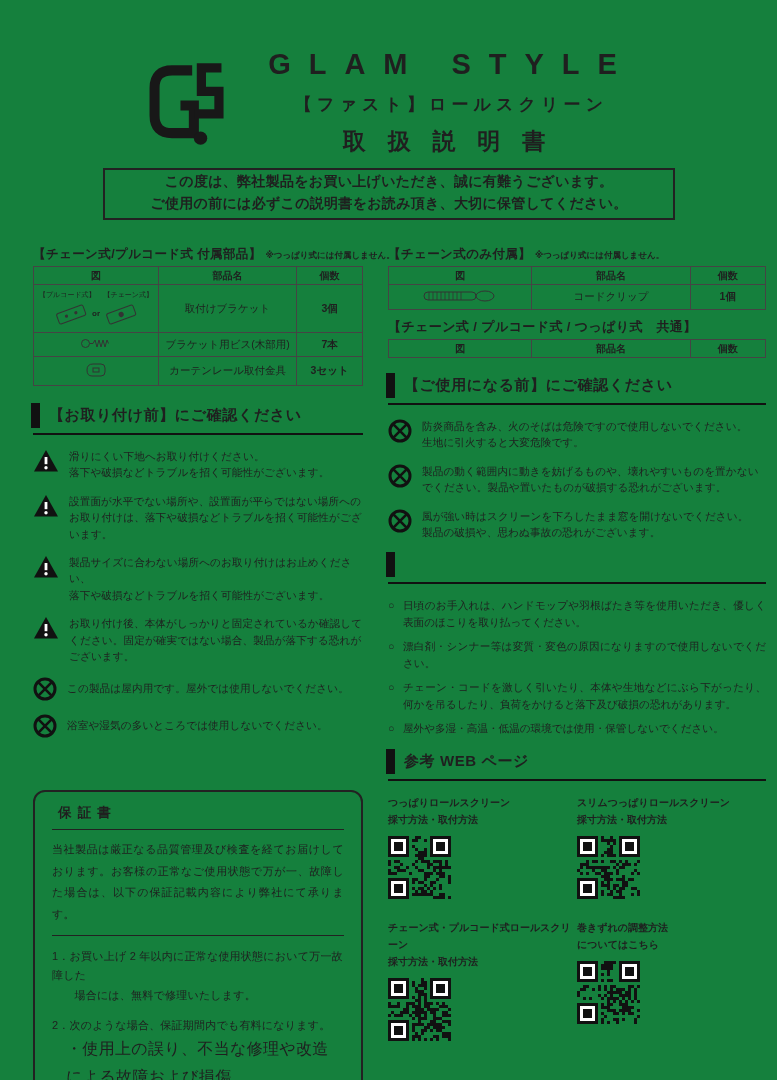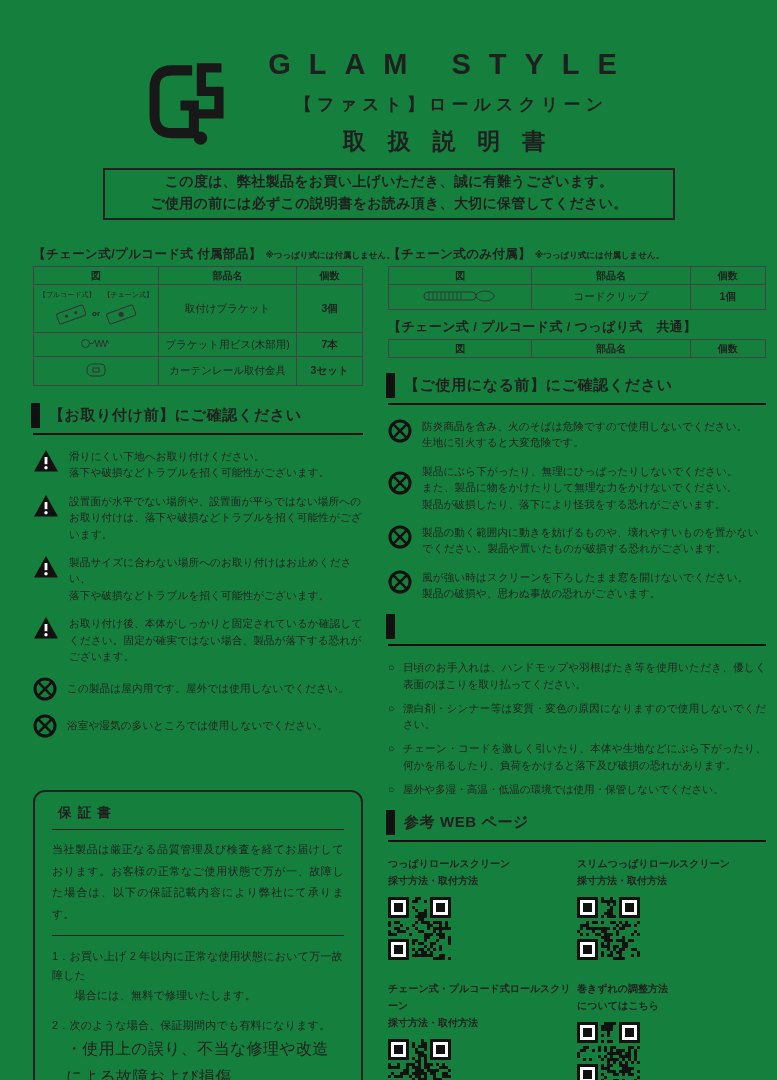--- a/index.html
+++ b/index.html
@@ -274,29 +274,20 @@
       <div class="sec-title">【ご使用になる前】にご確認ください</div>
     </div>
 
     <div class="witem">
       <svg class="wicon" width="24" height="24" viewBox="0 0 24 24">
           <circle cx="12" cy="12" r="10" fill="none" stroke="#111" stroke-width="3"></circle>
           <path d="M5.7 5.7 L18.3 18.3 M18.3 5.7 L5.7 18.3" stroke="#111" stroke-width="2.6"></path>
         </svg>
       <div class="wtext">防炎商品を含み、火のそばは危険ですので使用しないでください。
 生地に引火すると大変危険です。</div>
-    </div>
-    <div class="witem">
-      <svg class="wicon" style="margin-top:8px;" width="24" height="24" viewBox="0 0 24 24">
-          <circle cx="12" cy="12" r="10" fill="none" stroke="#111" stroke-width="3"></circle>
-          <path d="M5.7 5.7 L18.3 18.3 M18.3 5.7 L5.7 18.3" stroke="#111" stroke-width="2.6"></path>
-        </svg>
-      <div class="wtext">製品にぶら下がったり、無理にひっぱったりしないでください。
-また、製品に物をかけたりして無理な力をかけないでください。
-製品が破損したり、落下により怪我をする恐れがございます。</div>
     </div>
     <div class="witem">
       <svg class="wicon" width="24" height="24" viewBox="0 0 24 24">
           <circle cx="12" cy="12" r="10" fill="none" stroke="#111" stroke-width="3"></circle>
           <path d="M5.7 5.7 L18.3 18.3 M18.3 5.7 L5.7 18.3" stroke="#111" stroke-width="2.6"></path>
         </svg>
       <div class="wtext">製品の動く範囲内に動きを妨げるものや、壊れやすいものを置かないでください。製品や置いたものが破損する恐れがございます。</div>
     </div>
     <div class="witem">
       <svg class="wicon" width="24" height="24" viewBox="0 0 24 24">

